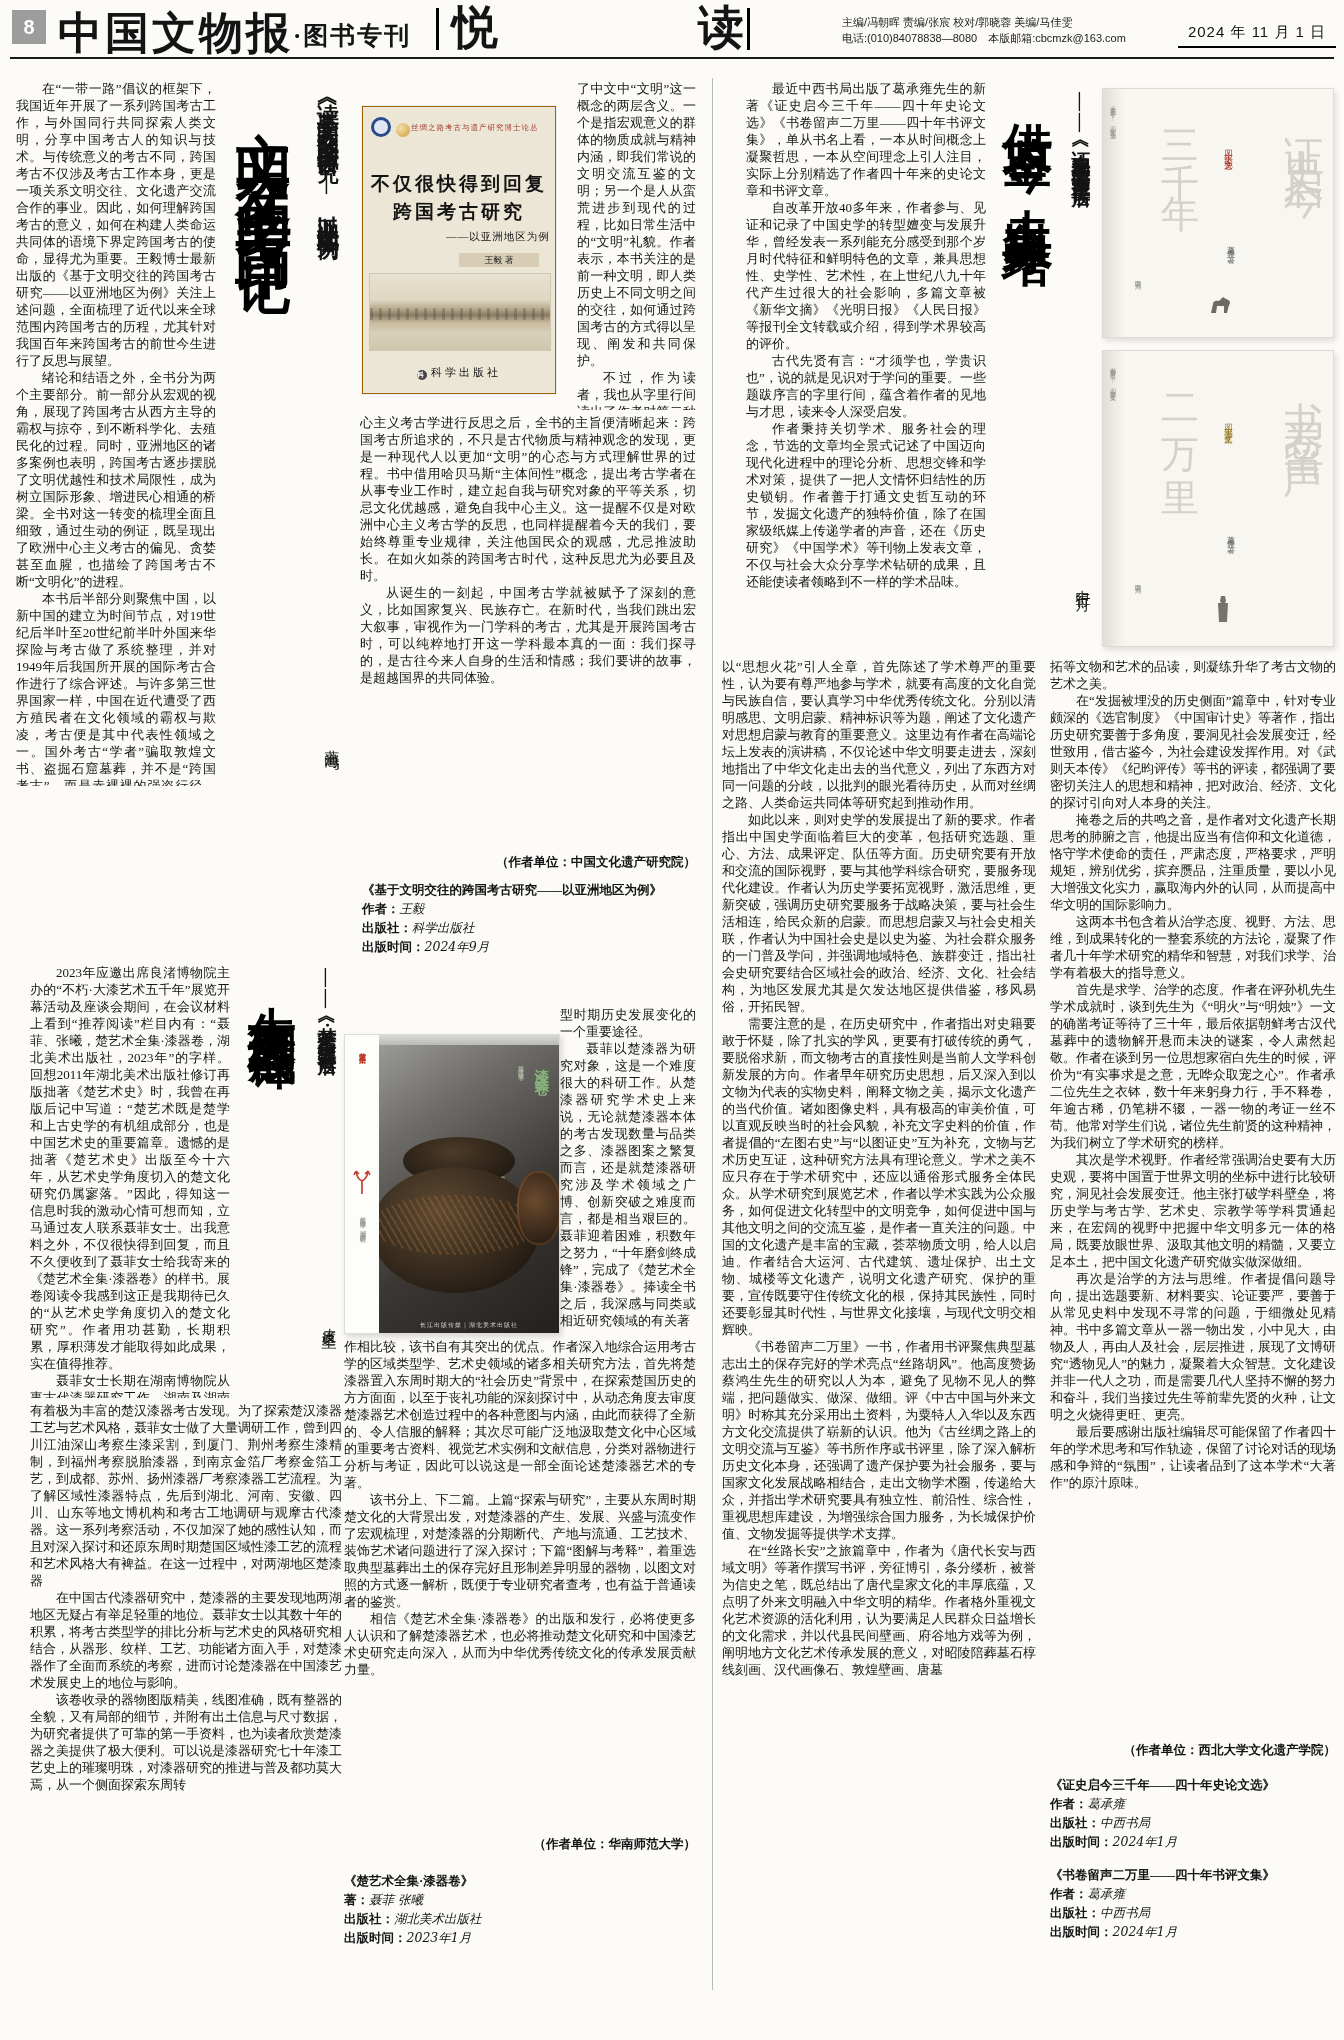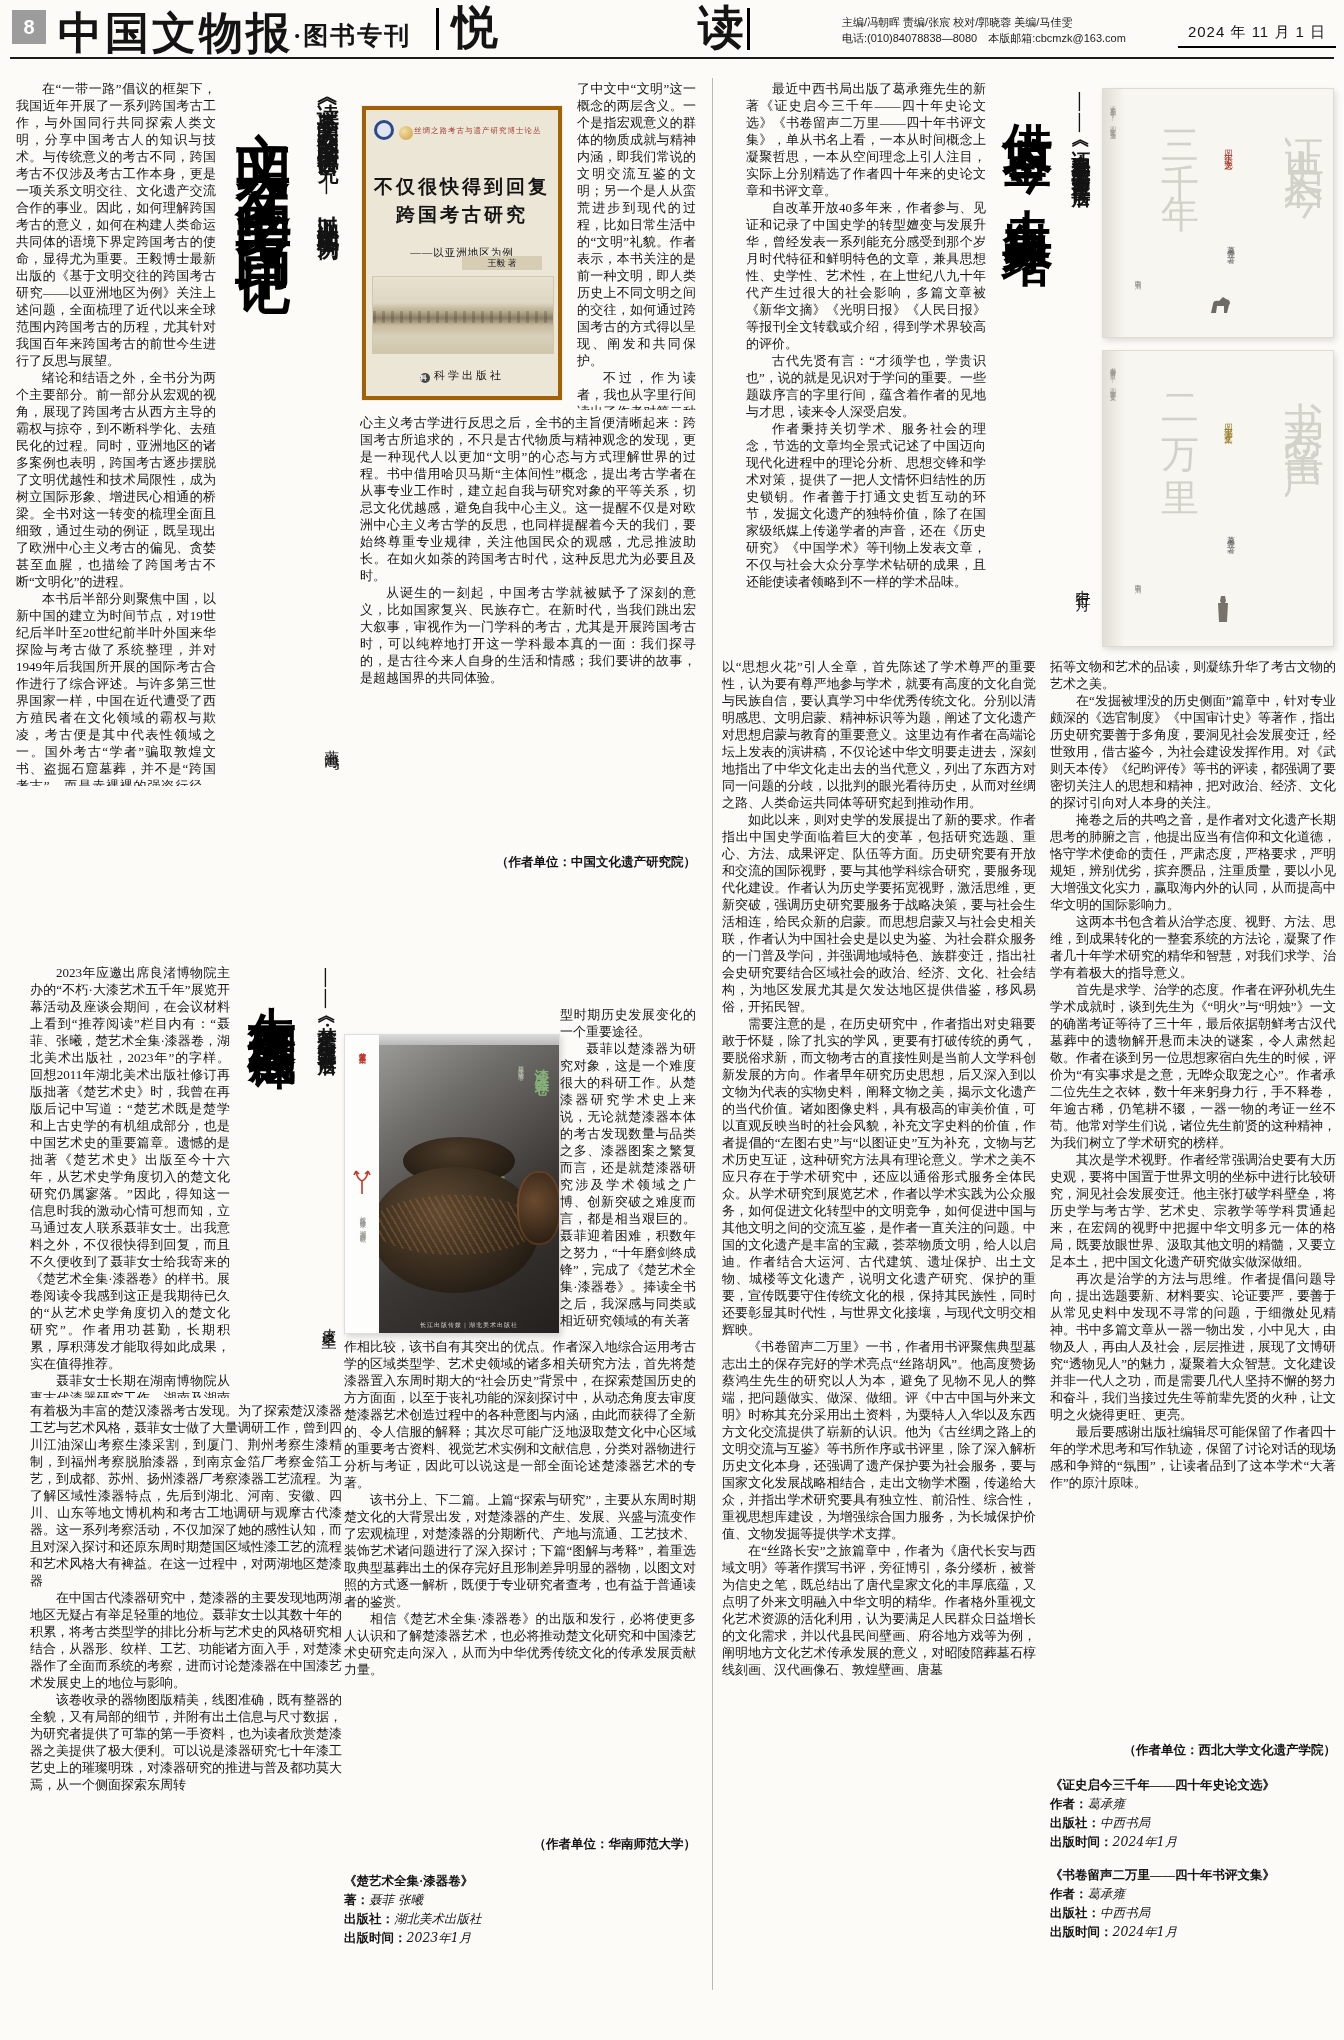--- a/index.html
+++ b/index.html
@@ -32,21 +32,21 @@
   .vsub{writing-mode:vertical-rl;font-weight:700;overflow:hidden;}
   .vby{writing-mode:vertical-rl;font-size:15px;letter-spacing:3px;}
   
   .aunit{font-size:12.5px;text-align:right;font-weight:700;}
   .bookinfo{font-size:12.5px;line-height:17px;}
   .bookinfo p{margin:0 0 1px 0;}
   .bt{font-weight:700;}
   .bl{font-weight:700;}
   .bv{font-style:italic;font-family:"DejaVu Serif",serif;}
   
-  .cov1{background:#ece6d6;border:4px solid #a16207;box-shadow:0 0 0 1px #eee;}
+  .cov1{background:#ece6d6;border:1px solid #a16207;box-shadow:0 0 0 1px #eee;}
   .c1logos span{display:inline-block;width:14px;height:14px;border-radius:50%;margin-right:5px;}
   .c1a{border:3px solid #2a4a8a;background:#dfe6f2;}
   .c1b{background:radial-gradient(circle at 35% 35%,#f2dfa6,#cf9d3f);}
   .c1series{font-size:7.5px;color:#a33c2e;letter-spacing:1px;}
   .c1t{width:100%;text-align:center;font-weight:900;font-size:19px;letter-spacing:3px;}
   .c1sub{width:100%;text-align:center;font-size:10.5px;letter-spacing:1px;}
   .c1auth{background:#d6cdb4;font-size:9px;text-align:center;line-height:14px;}
   .c1photo{background:linear-gradient(180deg,#e7e1d0 0%,#ded7c2 34%,#b7ab8e 46%,#877c64 54%,#c9bb9d 64%,#d8d0ba 78%,#cfc6ac 100%);border:1px solid #cfc7b2;}
   .c1specks{background:repeating-linear-gradient(90deg,rgba(60,50,40,.55) 0 3px,transparent 3px 9px);opacity:.45;}
   .c1pub{width:100%;text-align:center;font-size:11px;letter-spacing:3px;}
@@ -111,40 +111,46 @@
   <div class="abs vsub" style="left:307px;top:86px;width:36px;height:644px;font-size:22px;letter-spacing:4px;">读《基于文明交往的跨国考古研究——以亚洲地区为例》</div>
   <div class="abs vby" style="left:313px;top:738px;width:28px;height:64px;">燕海鸣</div>
 
   <div class="abs cov1" style="left:362px;top:106px;width:192px;height:286px;">
     <div class="abs c1logos" style="left:8px;top:10px;">
       <span class="c1a"></span><span class="c1b"></span>
     </div>
     <div class="abs c1series" style="left:48px;top:16px;width:140px;">丝绸之路考古与遗产研究博士论丛</div>
     <div class="abs c1t" style="left:0;top:64px;">不仅很快得到回复</div>
     <div class="abs c1t" style="left:0;top:92px;">跨国考古研究</div>
-    <div class="abs c1sub" style="left:0;top:136px;">——以亚洲地区为例</div>
+    <div class="abs c1sub" style="left:0;top:123px;padding-left:39px;">——以亚洲地区为例</div>
     <div class="abs c1auth" style="left:96px;top:146px;width:80px;height:14px;">王毅 著</div>
     <div class="abs c1photo" style="left:6px;top:166px;width:180px;height:76px;">
       <div class="abs c1specks" style="left:0;top:34px;width:180px;height:12px;"></div>
     </div>
     <div class="abs c1pub" style="left:0;top:258px;">
       <span class="sealdot">科</span><span>科学出版社</span>
     </div>
   </div>
 
   <div class="abs bt-col cont" style="left:577px;top:80px;width:119px;height:330px;">
       <p>了中文中“文明”这一概念的两层含义。一个是指宏观意义的群体的物质成就与精神内涵，即我们常说的文明交流互鉴的文明；另一个是人从蛮荒进步到现代的过程，比如日常生活中的“文明”礼貌。作者表示，本书关注的是前一种文明，即人类历史上不同文明之间的交往，如何通过跨国考古的方式得以呈现、阐发和共同保护。</p>
       <p>不过，作为读者，我也从字里行间读出了作者对第二种文明的用心，尤其是在对西方中</p>
     </div>
 
   <div class="abs bt-col cont" style="left:360px;top:414px;width:336px;height:438px;">
       <p>心主义考古学进行反思之后，全书的主旨便清晰起来：跨国考古所追求的，不只是古代物质与精神观念的发现，更是一种现代人以更加“文明”的心态与方式理解世界的过程。书中借用哈贝马斯“主体间性”概念，提出考古学者在从事专业工作时，建立起自我与研究对象的平等关系，切忌文化优越感，避免自我中心主义。这一提醒不仅是对欧洲中心主义考古学的反思，也同样提醒着今天的我们，要始终尊重专业规律，关注他国民众的观感，尤忌推波助长。在如火如荼的跨国考古时代，这种反思尤为必要且及时。</p>
       <p>从诞生的一刻起，中国考古学就被赋予了深刻的意义，比如国家复兴、民族存亡。在新时代，当我们跳出宏大叙事，审视作为一门学科的考古，尤其是开展跨国考古时，可以纯粹地打开这一学科最本真的一面：我们探寻的，是古往今来人自身的生活和情感；我们要讲的故事，是超越国界的共同体验。</p>
     </div>
   <div class="abs aunit" style="left:360px;top:854px;width:336px;">（作者单位：中国文化遗产研究院）</div>
+  <div class="abs bookinfo" style="left:362px;top:882px;width:334px;">
+    <p class="bt">《基于文明交往的跨国考古研究——以亚洲地区为例》</p>
+    <p><span class="bl">作者：</span><span class="bv">王毅</span></p>
+    <p><span class="bl">出版社：</span><span class="bv">科学出版社</span></p>
+    <p><span class="bl">出版时间：</span><span class="bv">2024年9月</span></p>
+  </div>
 
 
   <div class="abs bt-col" style="left:746px;top:80px;width:240px;height:566px;">
       <p>最近中西书局出版了葛承雍先生的新著《证史启今三千年——四十年史论文选》《书卷留声二万里——四十年书评文集》，单从书名上看，一本从时间概念上凝聚哲思，一本从空间理念上引人注目，实际上分别精选了作者四十年来的史论文章和书评文章。</p>
       <p>自改革开放40多年来，作者参与、见证和记录了中国史学的转型嬗变与发展升华，曾经发表一系列能充分感受到那个岁月时代特征和鲜明特色的文章，兼具思想性、史学性、艺术性，在上世纪八九十年代产生过很大的社会影响，多篇文章被《新华文摘》《光明日报》《人民日报》等报刊全文转载或介绍，得到学术界较高的评价。</p>
       <p>古代先贤有言：“才须学也，学贵识也”，说的就是见识对于学问的重要。一些题跋序言的字里行间，蕴含着作者的见地与才思，读来令人深受启发。</p>
       <p>作者秉持关切学术、服务社会的理念，节选的文章均全景式记述了中国迈向现代化进程中的理论分析、思想交锋和学术对策，提供了一把人文情怀归结性的历史锁钥。作者善于打通文史哲互动的环节，发掘文化遗产的独特价值，除了在国家级纸媒上传递学者的声音，还在《历史研究》《中国学术》等刊物上发表文章，不仅与社会大众分享学术钻研的成果，且还能使读者领略到不一样的学术品味。</p>
     </div>
 
   <div class="abs vh" style="left:994px;top:84px;width:68px;height:562px;font-size:50px;letter-spacing:7px;">借古鉴今　走出象牙塔</div>

